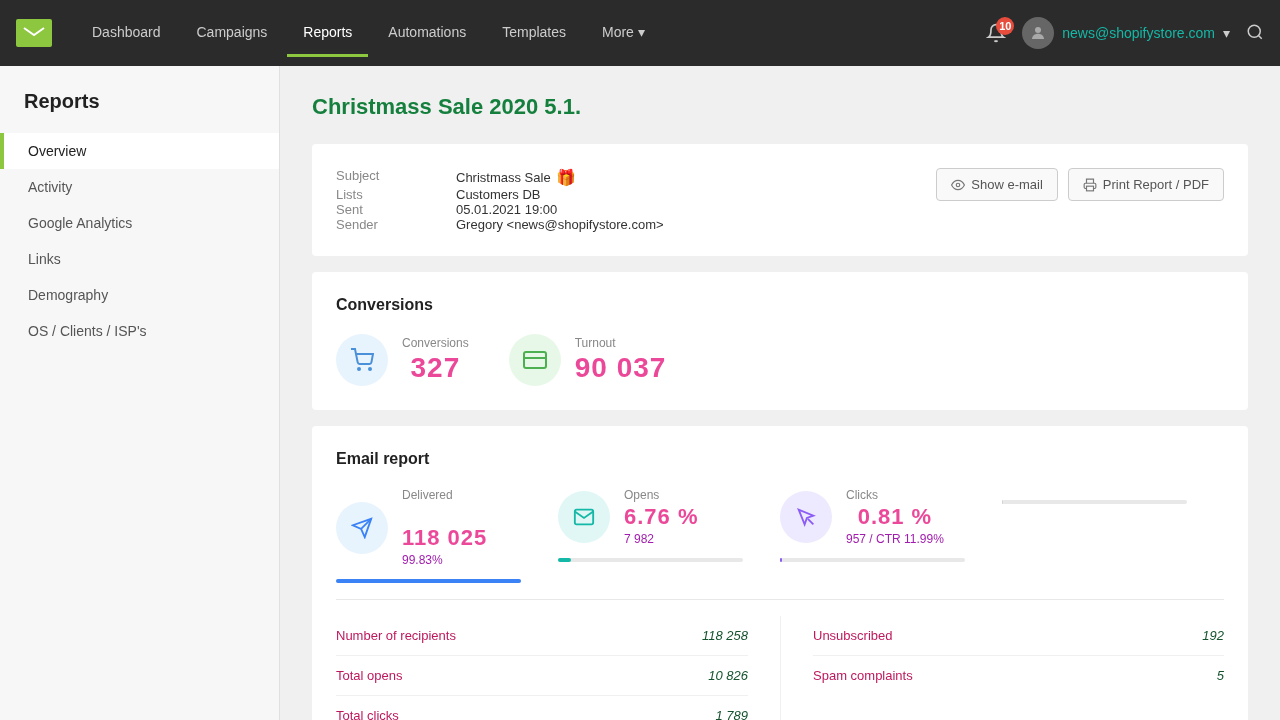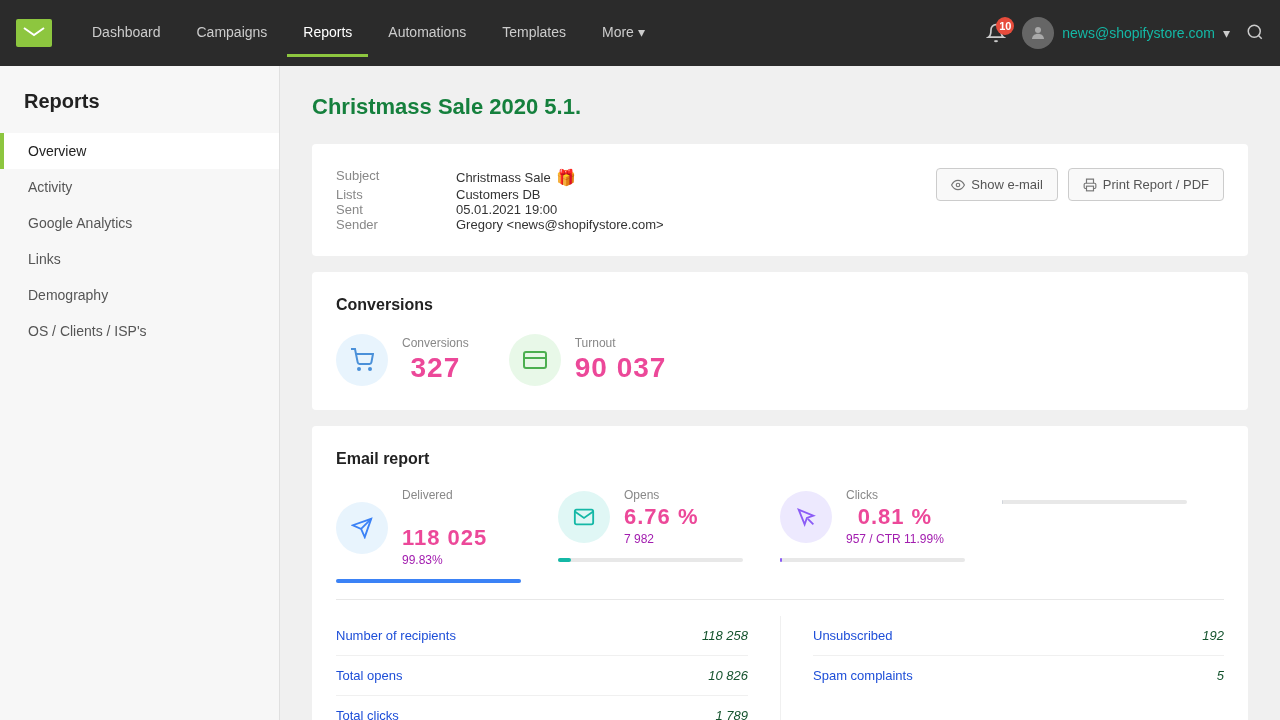--- a/index.html
+++ b/index.html
@@ -107,21 +107,21 @@
     .progress-teal { background: #14b8a6; }
     .progress-purple { background: #8b5cf6; }
     .progress-gray { background: #d1d5db; }
 
     .divider { border: none; border-top: 1px solid #e8e8e8; margin: 16px 0; }
 
     
     .stats-grid { display: grid; grid-template-columns: 1fr 1fr; gap: 0; }
     .stat-row { display: flex; justify-content: space-between; padding: 12px 0; border-bottom: 1px solid #f0f0f0; }
     .stat-row:last-child { border-bottom: none; }
-    .stat-label { color: #1d4ed8; font-size: 13px; }
+    .stat-label { color: #be185d; font-size: 13px; }
     .stat-value { color: #14532d; font-size: 13px; font-weight: 500; font-style: italic; }
     .stats-left { padding-right: 32px; }
     .stats-right { padding-left: 32px; border-left: 1px solid #f0f0f0; }
   </style>
 </head>
 <body>
 
 <nav class="topnav">
   <div class="topnav-logo">
     <svg viewBox="0 0 22 16" fill="none" xmlns="http://www.w3.org/2000/svg">

